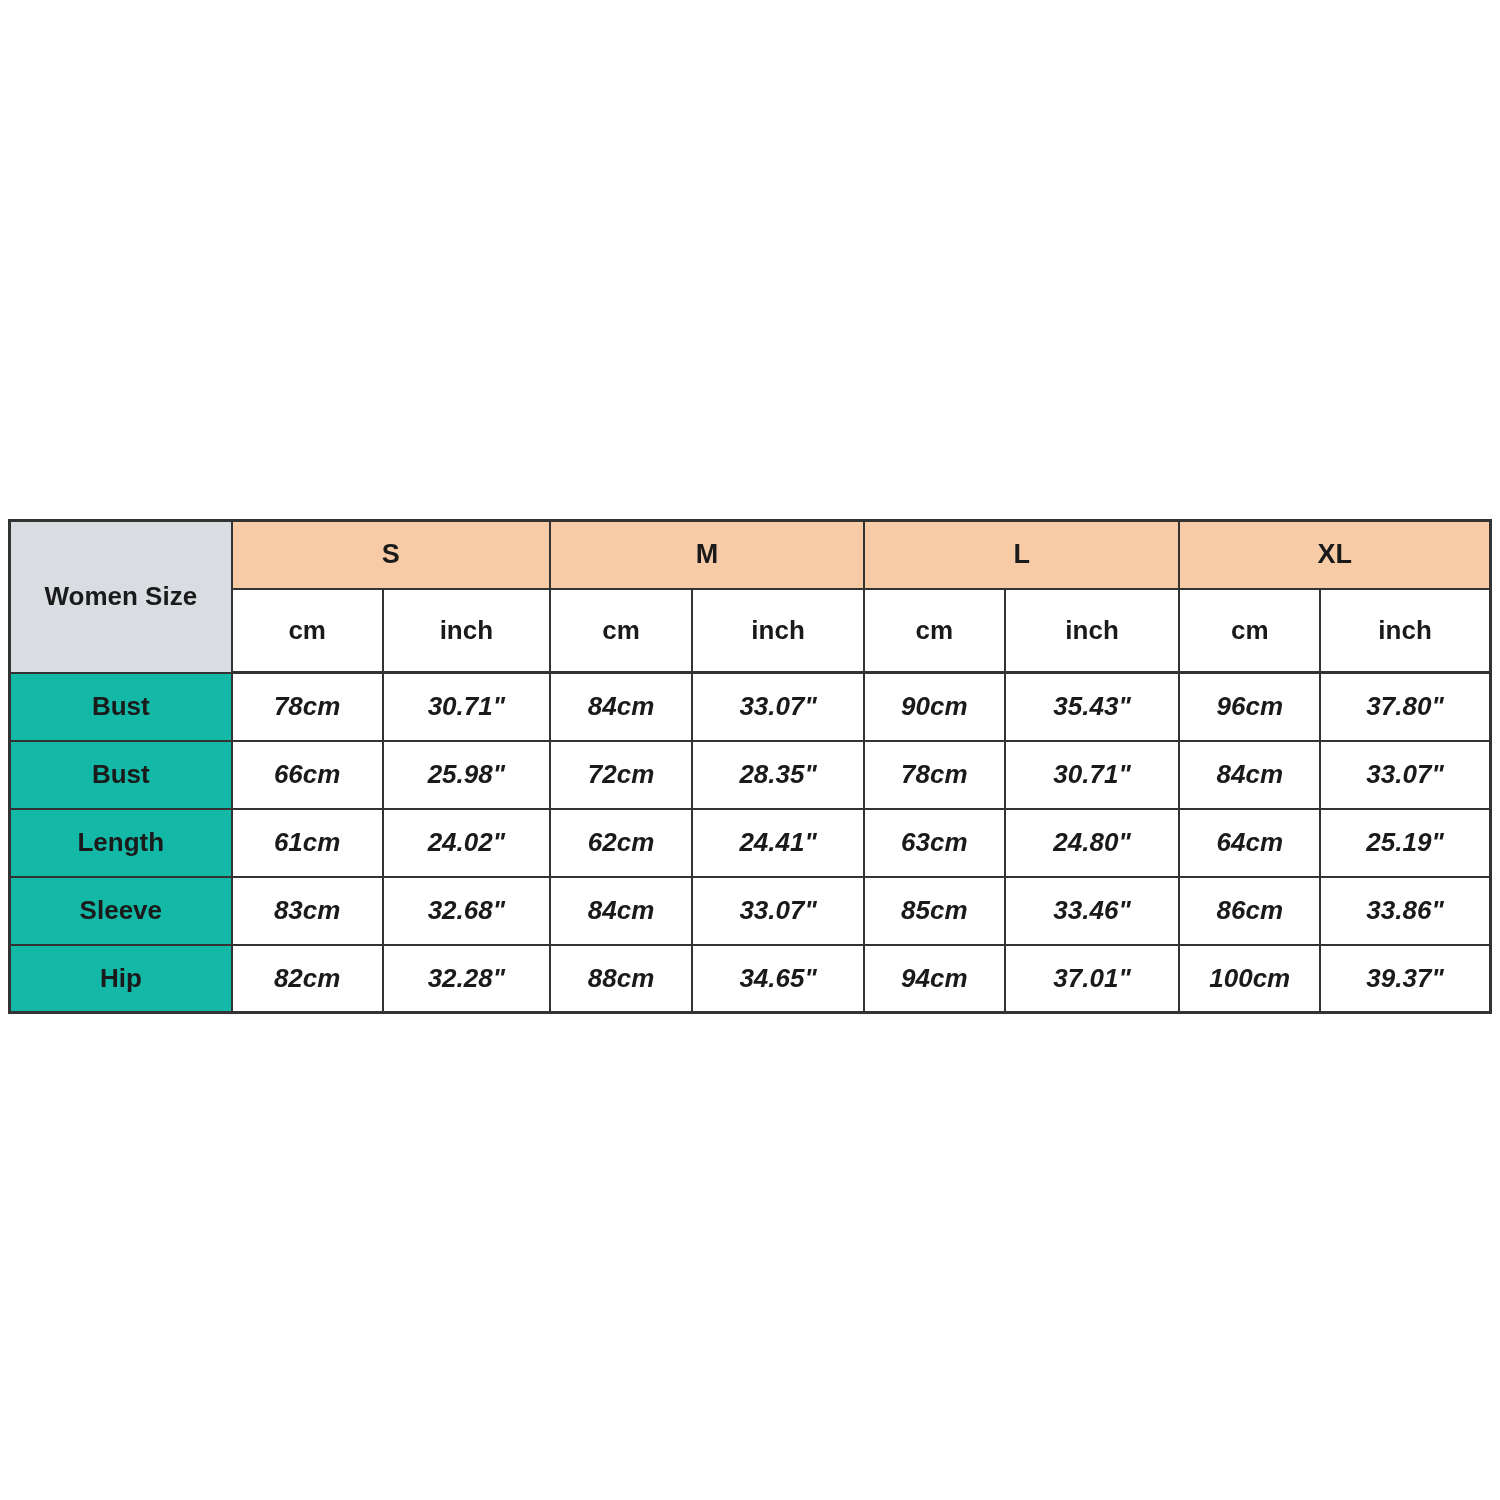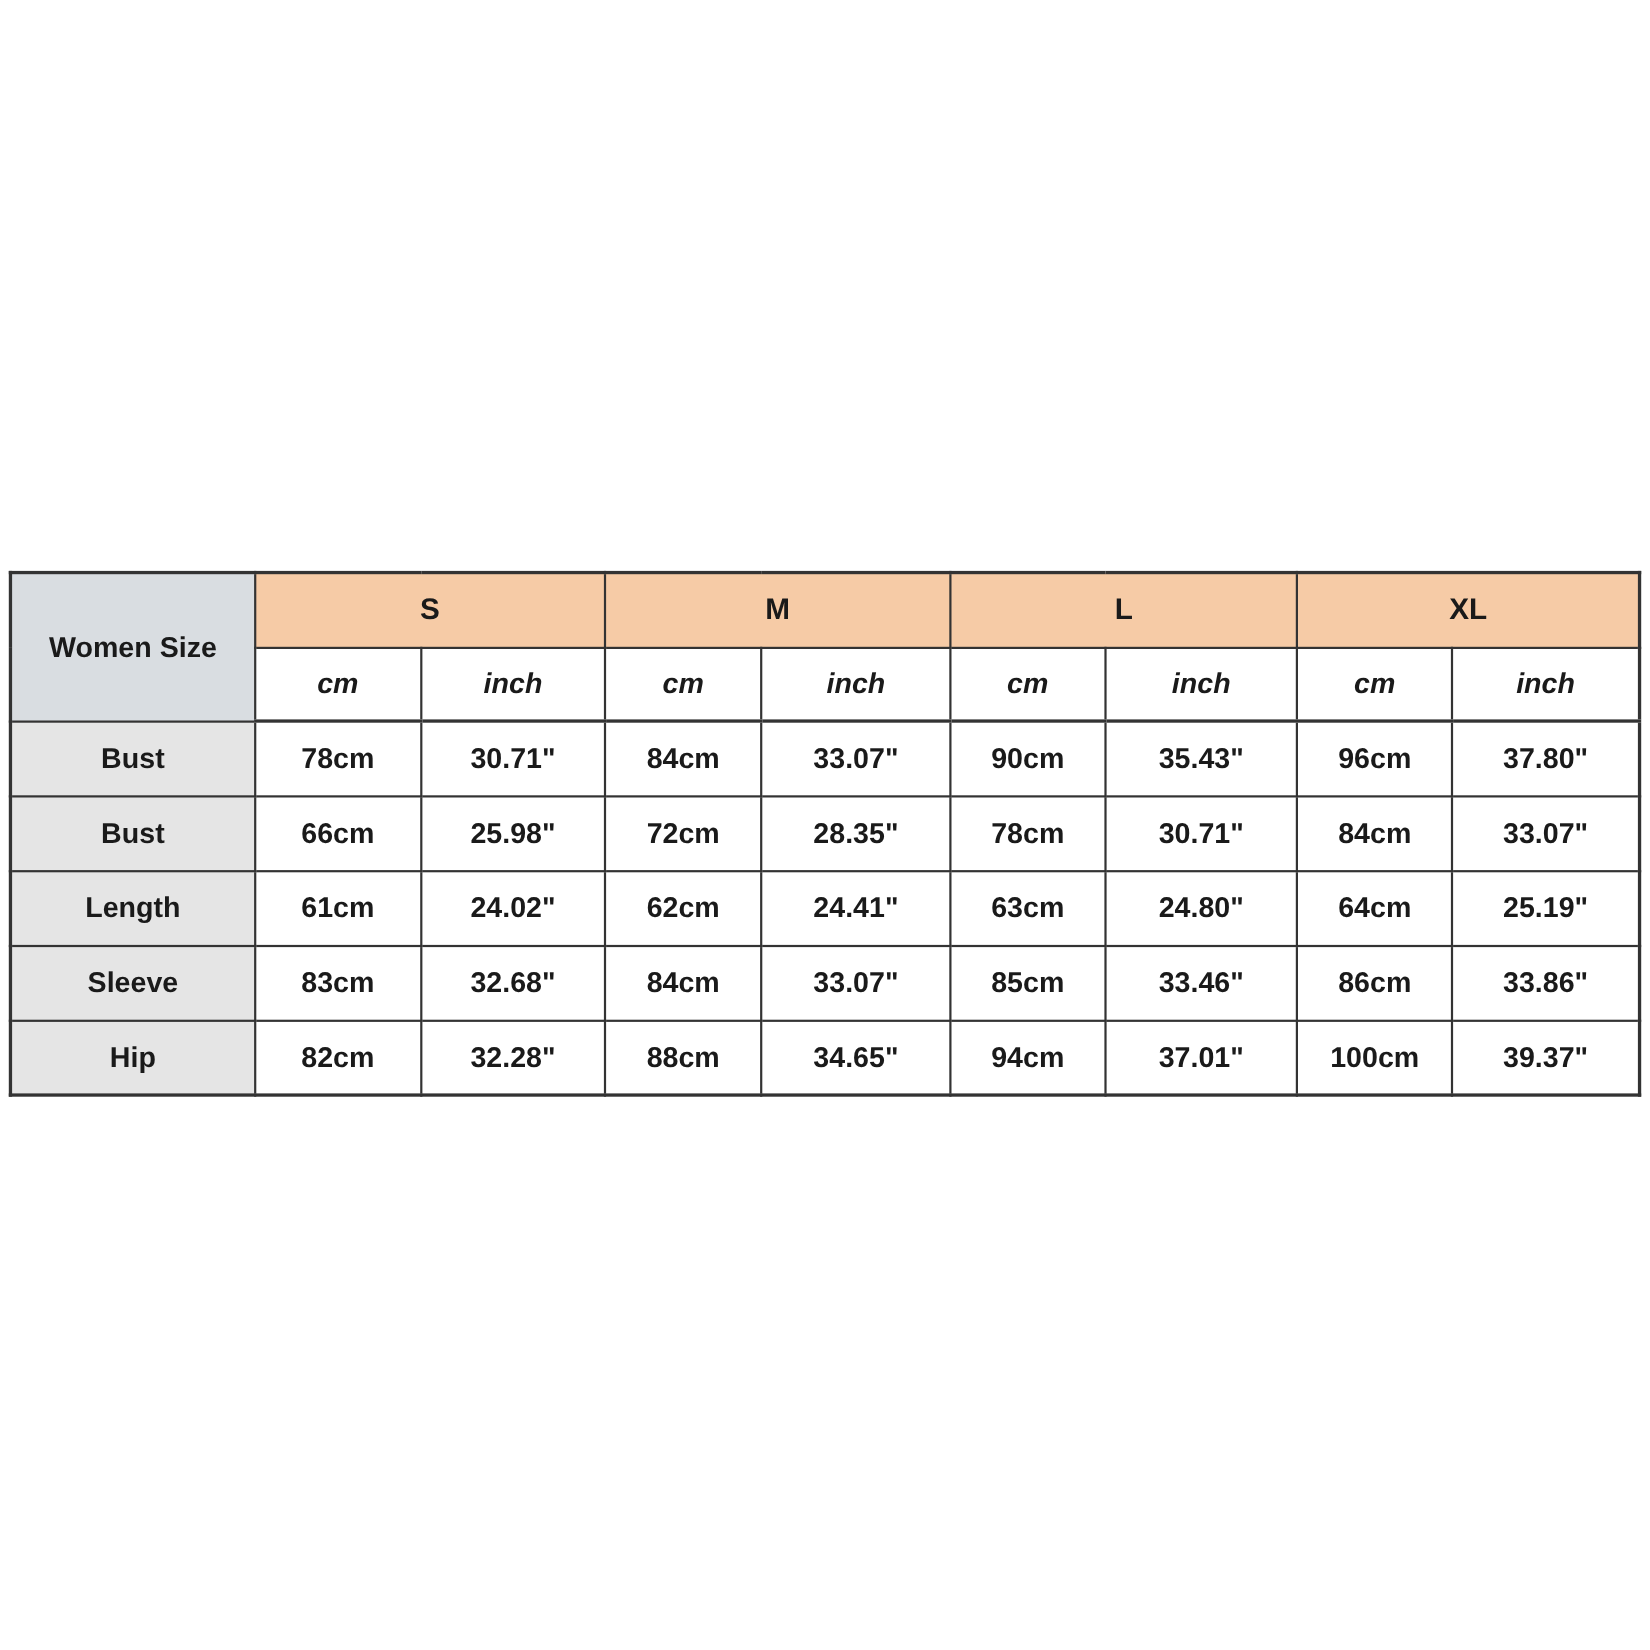--- a/index.html
+++ b/index.html
@@ -37,43 +37,44 @@
   table.size-chart td {
     border: 2px solid var(--border);
     text-align: center;
     vertical-align: middle;
     font-weight: bold;
     color: var(--text);
     padding: 0;
   }
   table.size-chart { border: 3px solid var(--border); }
   thead tr.group-row { height: 68px; }
-  thead tr.unit-row { height: 67px; font-style: italic; }
+  thead tr.unit-row { height: 84px; }
   tbody tr { height: 68px; }
   thead tr.unit-row th { border-bottom: 3px solid var(--border); }
   th.corner {
     background: var(--gray);
     font-size: 26px;
   }
   th.size-group {
     background: var(--peach);
     font-size: 27px;
   }
   th.unit {
     background: #ffffff;
     font-size: 26px;
   }
   tbody th.row-label {
-    background: #e5e5e5;
+    background: #14b8a6;
     font-size: 26px;
     text-align: center;
   }
   tbody td {
     background: #ffffff;
     font-size: 26px;
+    font-style: italic;
   }
 </style>
 </head>
 <body>
 
 <div class="canvas">
   <table class="size-chart">
     <colgroup>
       <col style="width:15.0%">
       <col style="width:10.2%">

